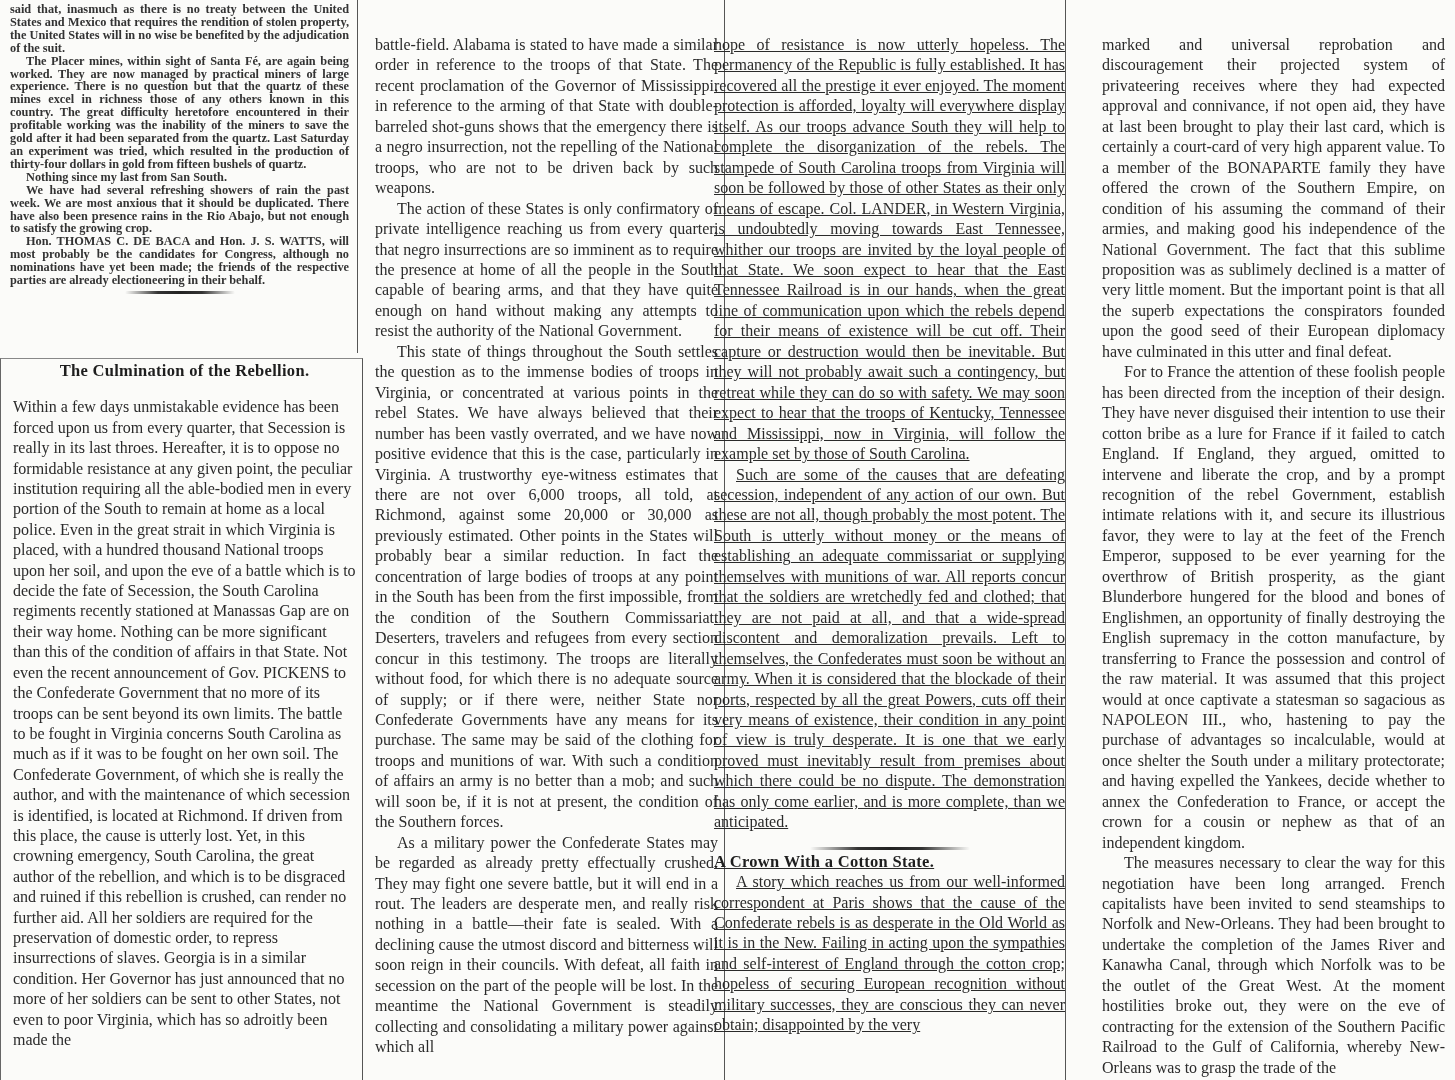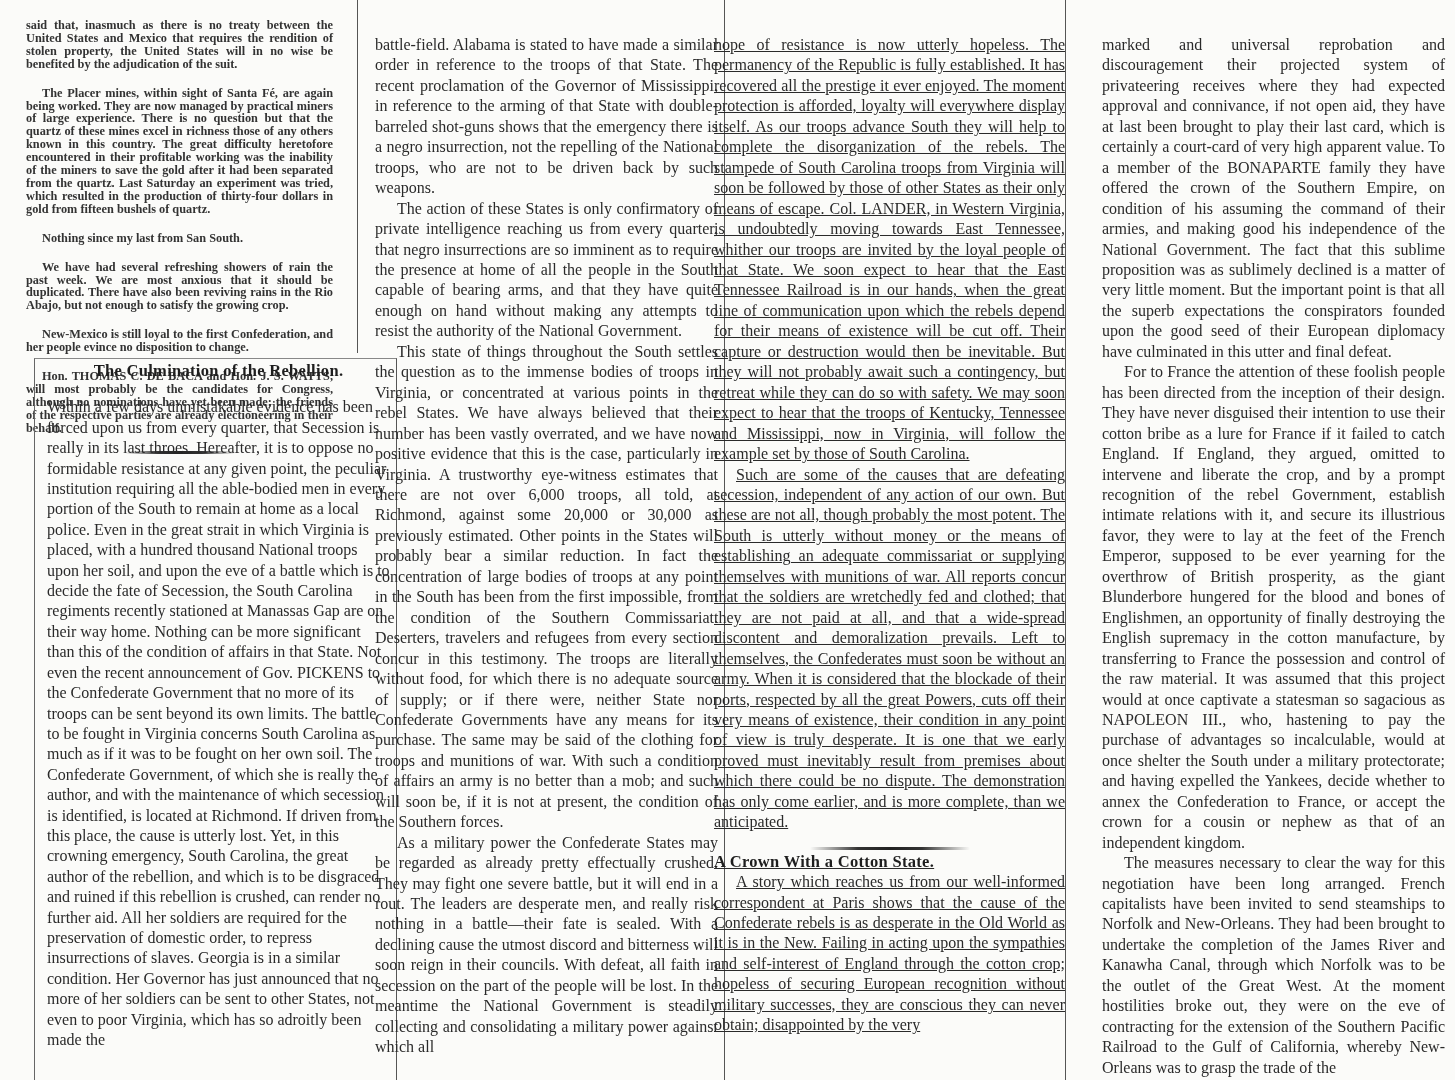--- a/index.html
+++ b/index.html
@@ -19,54 +19,53 @@
     text-indent: 22px;
   }
   .col p.cont { text-indent: 0; margin-top: 31px; }
   
   .c1-top {
     position: absolute; left: 0; top: 0; width: 358px; height: 353px;
     padding: 3px 8px 0 10px; box-sizing: border-box;
     font-size: 12.3px; line-height: 12.9px; font-weight: bold; color: #333;
     border-right: 1px solid #555;
   }
-  .c1-top p { text-indent: 16px; margin: 16px; text-align: justify; }
+  .c1-top p { text-indent: 16px; margin: 0; text-align: justify; }
   .c1-top p.cont { text-indent: 0; }
   .divider {
     width: 110px; height: 3px; margin: 4px auto 0;
     background: linear-gradient(to right, transparent, #333 30%, #222 50%, #333 70%, transparent);
     border-radius: 2px;
   }
   .c1-bottom {
     position: absolute; left: 0; top: 358px; width: 363px; height: 722px;
     padding: 0 6px 0 12px; box-sizing: border-box;
     font-size: 16px; line-height: 20.4px;
-    border-left: 1px solid #666; border-top: 1px solid #888; border-right: 1px solid #555; margin-left: 34px;
+    border-left: 1px solid #666; border-top: 1px solid #888; border-right: 1px solid #555;
   }
   .headline {
     text-align: center; font-weight: bold; font-size: 16.5px;
     letter-spacing: 0.3px; margin: 2px 0 1px; color: #1e1e1e;
     text-indent: 0 !important;
   }
   .c2 { left: 365px; width: 360px; padding: 4px 6px 0 10px; font-size: 16px; line-height: 20.45px; border-right: 1px solid #555; }
   .c3 { left: 704px; width: 362px; padding: 4px 0 0 10px; font-size: 16px; line-height: 20.45px; border-right: 1px solid #555; text-decoration: underline; }
   .c4 { left: 1090px; width: 365px; padding: 4px 10px 0 12px; font-size: 16px; line-height: 20.45px; }
   .c3 .divider { width: 160px; margin: 14px auto 2px; }
 </style>
 </head>
 <body>
 
 <div class="page">
 
   <div class="c1-top">
     <p class="cont">said that, inasmuch as there is no treaty between the United States and Mexico that requires the rendition of stolen property, the United States will in no wise be benefited by the adjudication of the suit.</p>
     <p>The Placer mines, within sight of Santa Fé, are again being worked. They are now managed by practical miners of large experience. There is no question but that the quartz of these mines excel in richness those of any others known in this country. The great difficulty heretofore encountered in their profitable working was the inability of the miners to save the gold after it had been separated from the quartz. Last Saturday an experiment was tried, which resulted in the production of thirty-four dollars in gold from fifteen bushels of quartz.</p>
     <p>Nothing since my last from San South.</p>
-    <p>We have had several refreshing showers of rain the past week. We are most anxious that it should be duplicated. There have also been reviving rains in the Rio Abajo, but not enough to satisfy the growing crop.</p>
-    <p>New-Mexico is still loyal to the first Confederation, and her people evince no disposition to change.</p>
+    <p>We have had several refreshing showers of rain the past week. We are most anxious that it should be duplicated. There have also been presence rains in the Rio Abajo, but not enough to satisfy the growing crop.</p>
     <p>Hon. THOMAS C. DE BACA and Hon. J. S. WATTS, will most probably be the candidates for Congress, although no nominations have yet been made; the friends of the respective parties are already electioneering in their behalf.</p>
     <div class="divider"></div>
   </div>
 
   <div class="c1-bottom">
     <p class="headline">The Culmination of the Rebellion.</p>
     <p>Within a few days unmistakable evidence has been forced upon us from every quarter, that Secession is really in its last throes. Hereafter, it is to oppose no formidable resistance at any given point, the peculiar institution requiring all the able-bodied men in every portion of the South to remain at home as a local police. Even in the great strait in which Virginia is placed, with a hundred thousand National troops upon her soil, and upon the eve of a battle which is to decide the fate of Secession, the South Carolina regiments recently stationed at Manassas Gap are on their way home. Nothing can be more significant than this of the condition of affairs in that State. Not even the recent announcement of Gov. PICKENS to the Confederate Government that no more of its troops can be sent beyond its own limits. The battle to be fought in Virginia concerns South Carolina as much as if it was to be fought on her own soil. The Confederate Government, of which she is really the author, and with the maintenance of which secession is identified, is located at Richmond. If driven from this place, the cause is utterly lost. Yet, in this crowning emergency, South Carolina, the great author of the rebellion, and which is to be disgraced and ruined if this rebellion is crushed, can render no further aid. All her soldiers are required for the preservation of domestic order, to repress insurrections of slaves. Georgia is in a similar condition. Her Governor has just announced that no more of her soldiers can be sent to other States, not even to poor Virginia, which has so adroitly been made the</p>
   </div>
 
   <div class="col c2">

